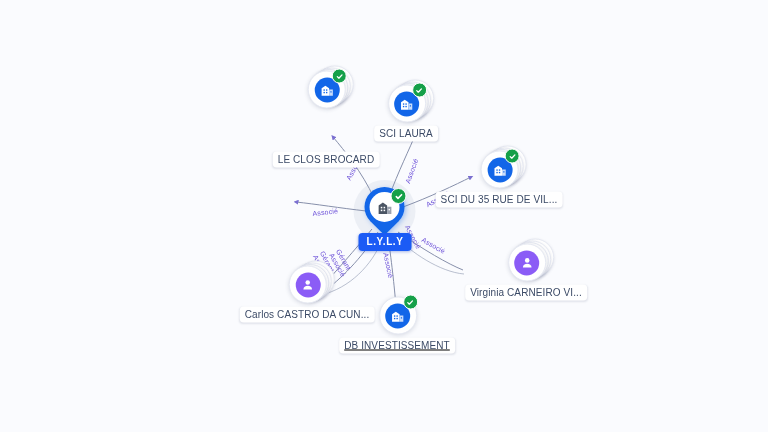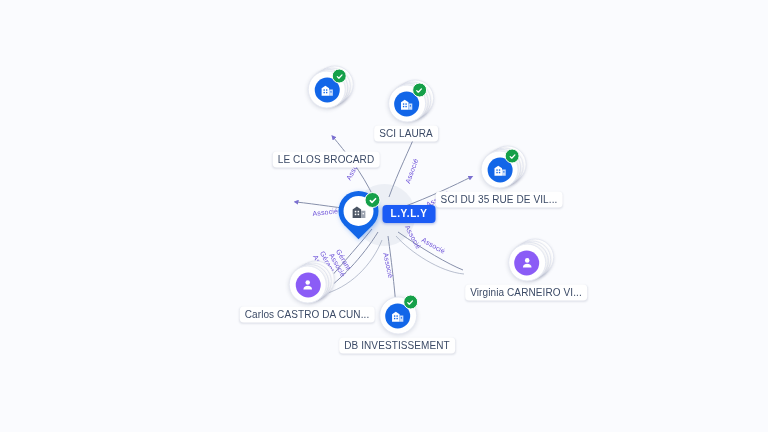--- a/index.html
+++ b/index.html
@@ -115,21 +115,21 @@
     white-space: nowrap;
     box-shadow: 0 1px 2px rgba(40,50,90,0.12);
     letter-spacing: 0.1px;
   }
 
   
   .root-node {
     position: absolute;
     transform: translate(-50%, -50%);
     display: flex;
-    flex-direction: row;
+    flex-direction: column;
     align-items: center;
   }
   .root-halo {
     position: absolute;
     width: 62px;
     height: 62px;
     border-radius: 50%;
     background: rgba(150,160,185,0.13);
     top: -7px;
     left: 50%;
@@ -367,21 +367,21 @@
           <svg width="14" height="14" viewBox="0 0 24 24">
             <circle cx="12" cy="8.4" r="3.9" fill="#ffffff"></circle>
             <path d="M4.6 20.5c0-4.2 3.4-6.4 7.4-6.4s7.4 2.2 7.4 6.4z" fill="#ffffff"></path>
           </svg>
         </div>
       </div>
     </div>
     <div class="node-label">Virginia CARNEIRO VI...</div>
   </div>
 
-  <div class="node" style="left:397px; top:324px;">
+  <div class="node" style="left:397px; top:324px;text-decoration:underline;">
     <div class="node-stack">
       <div class="node-circle">
         <div class="inner-disc company">
           <svg width="15" height="15" viewBox="0 0 24 24" fill="none">
             <path d="M3 21V9l6-4 6 4v12" fill="#ffffff"></path>
             <path d="M15 21V11h6v10" fill="#c9ddfb"></path>
             <rect x="6" y="11" width="2.2" height="2.2" fill="#1266e8"></rect>
             <rect x="10" y="11" width="2.2" height="2.2" fill="#1266e8"></rect>
             <rect x="6" y="15" width="2.2" height="2.2" fill="#1266e8"></rect>
             <rect x="10" y="15" width="2.2" height="2.2" fill="#1266e8"></rect>

